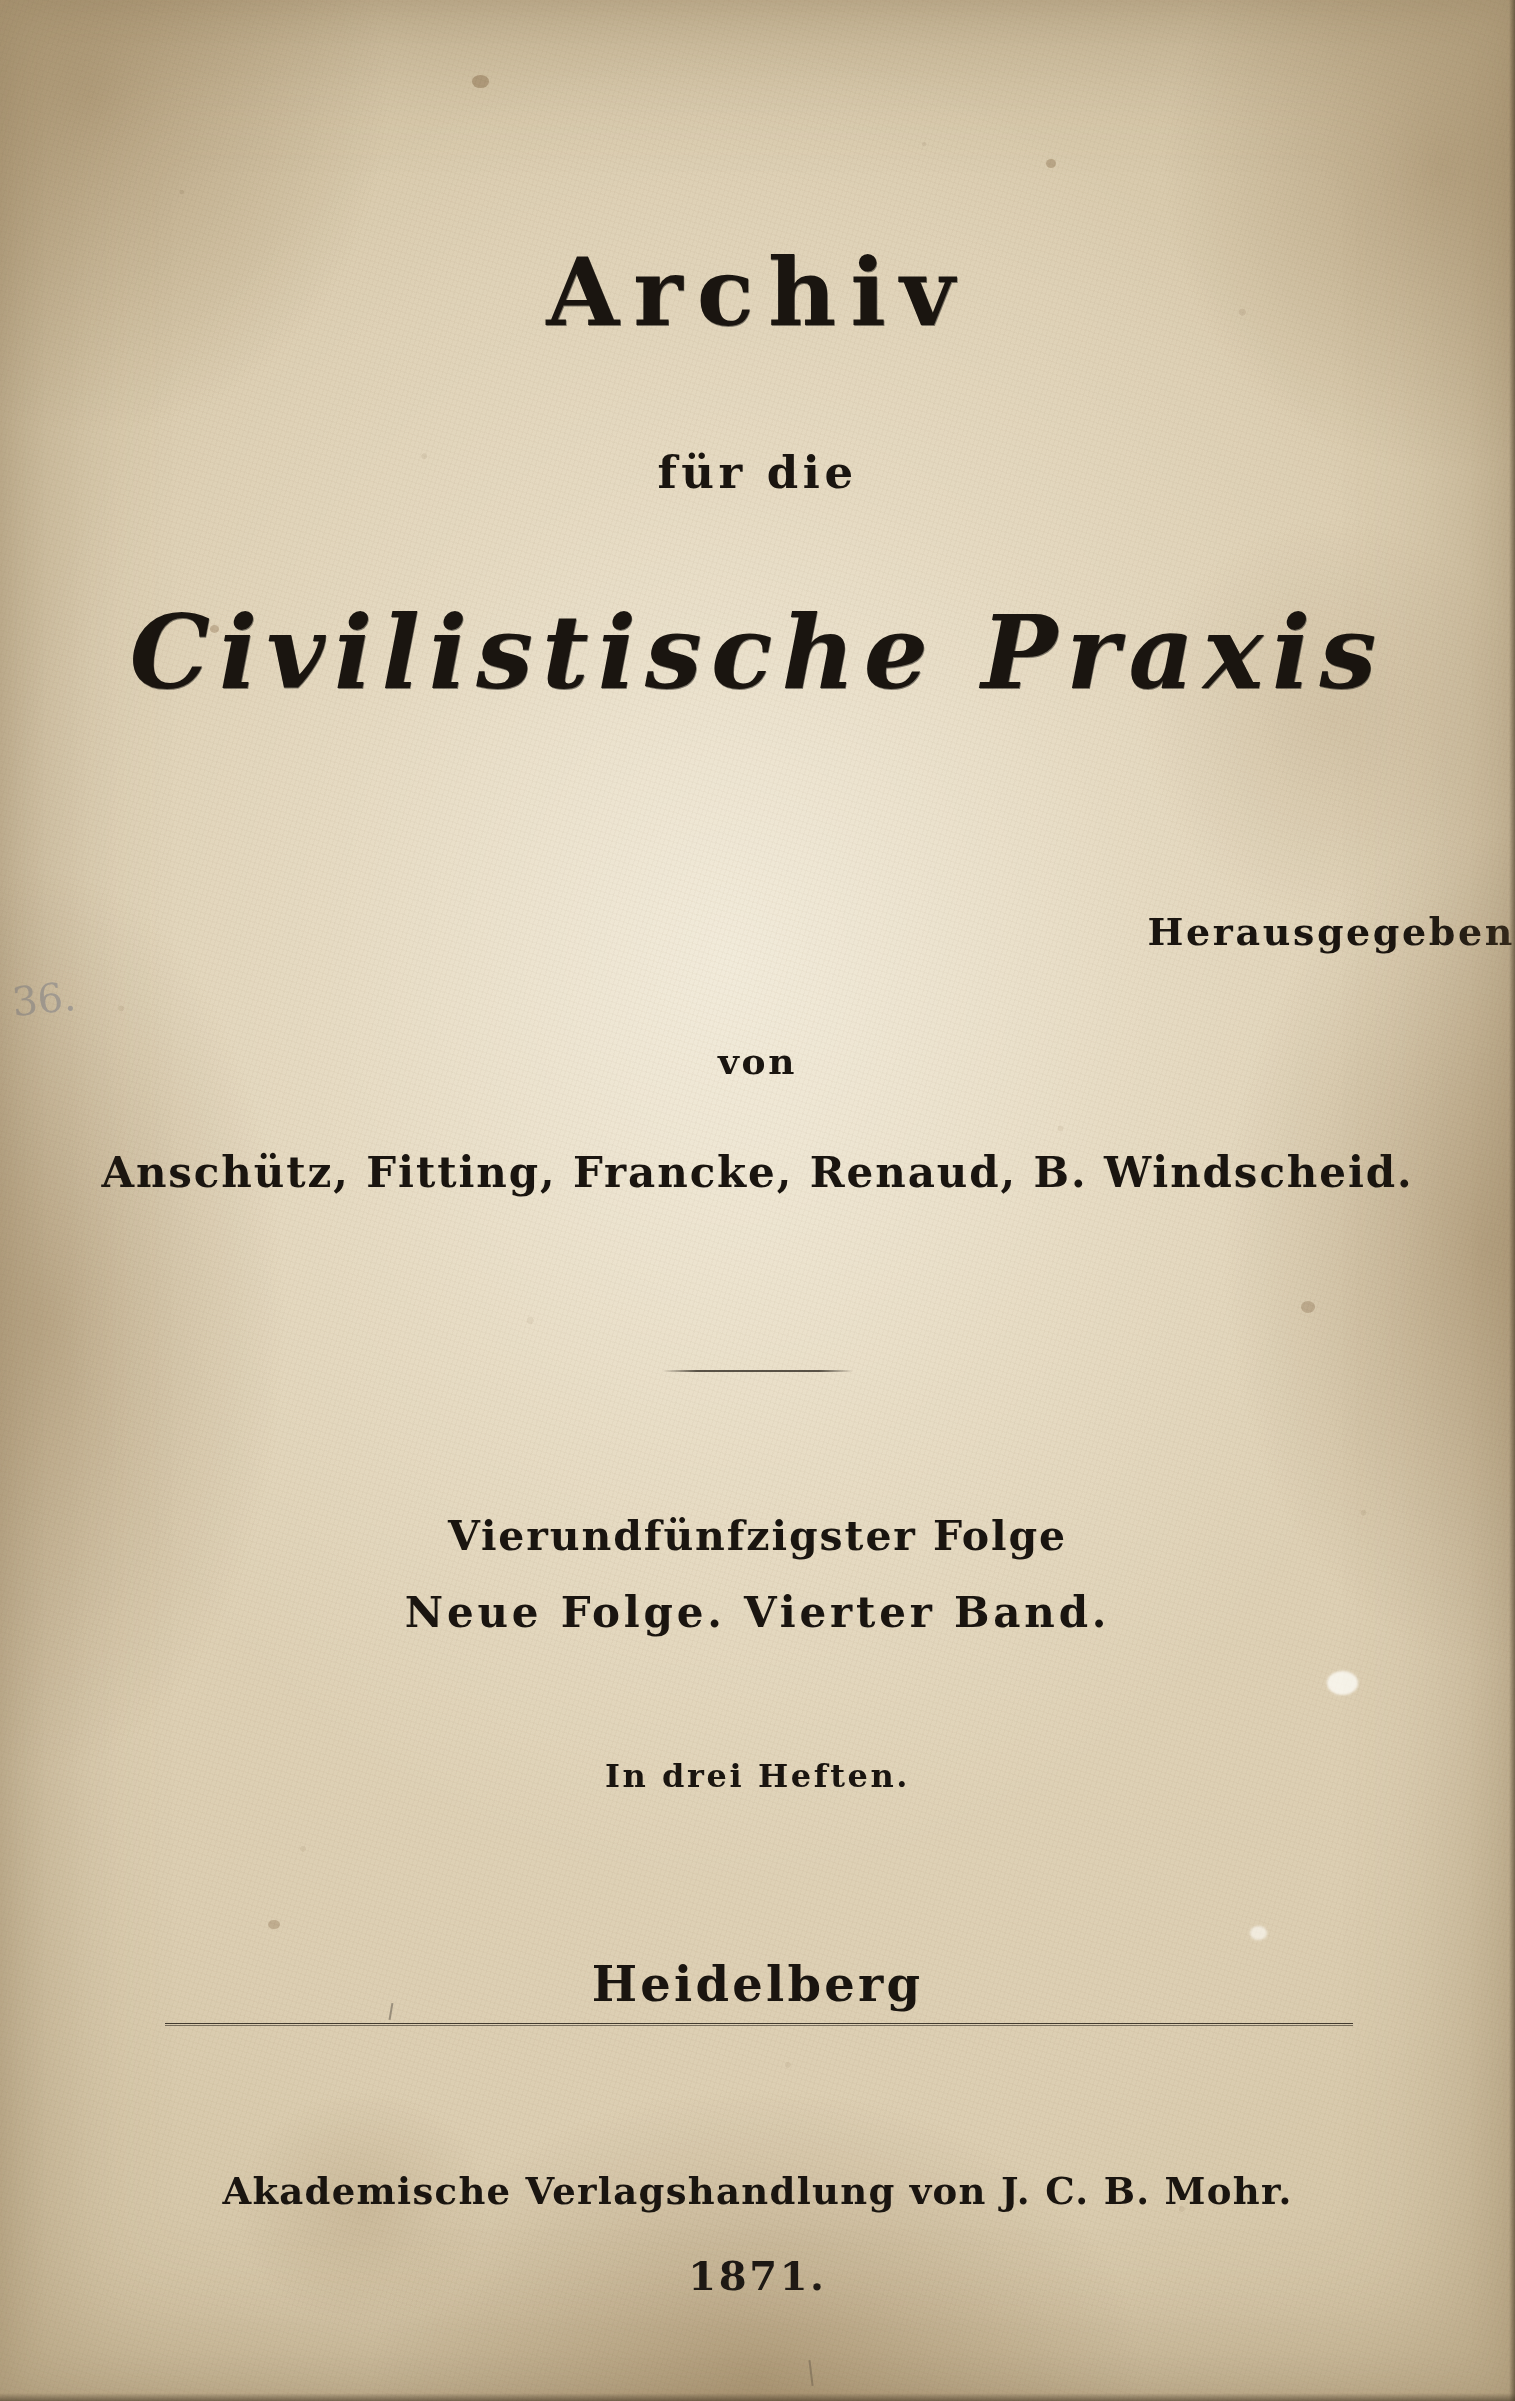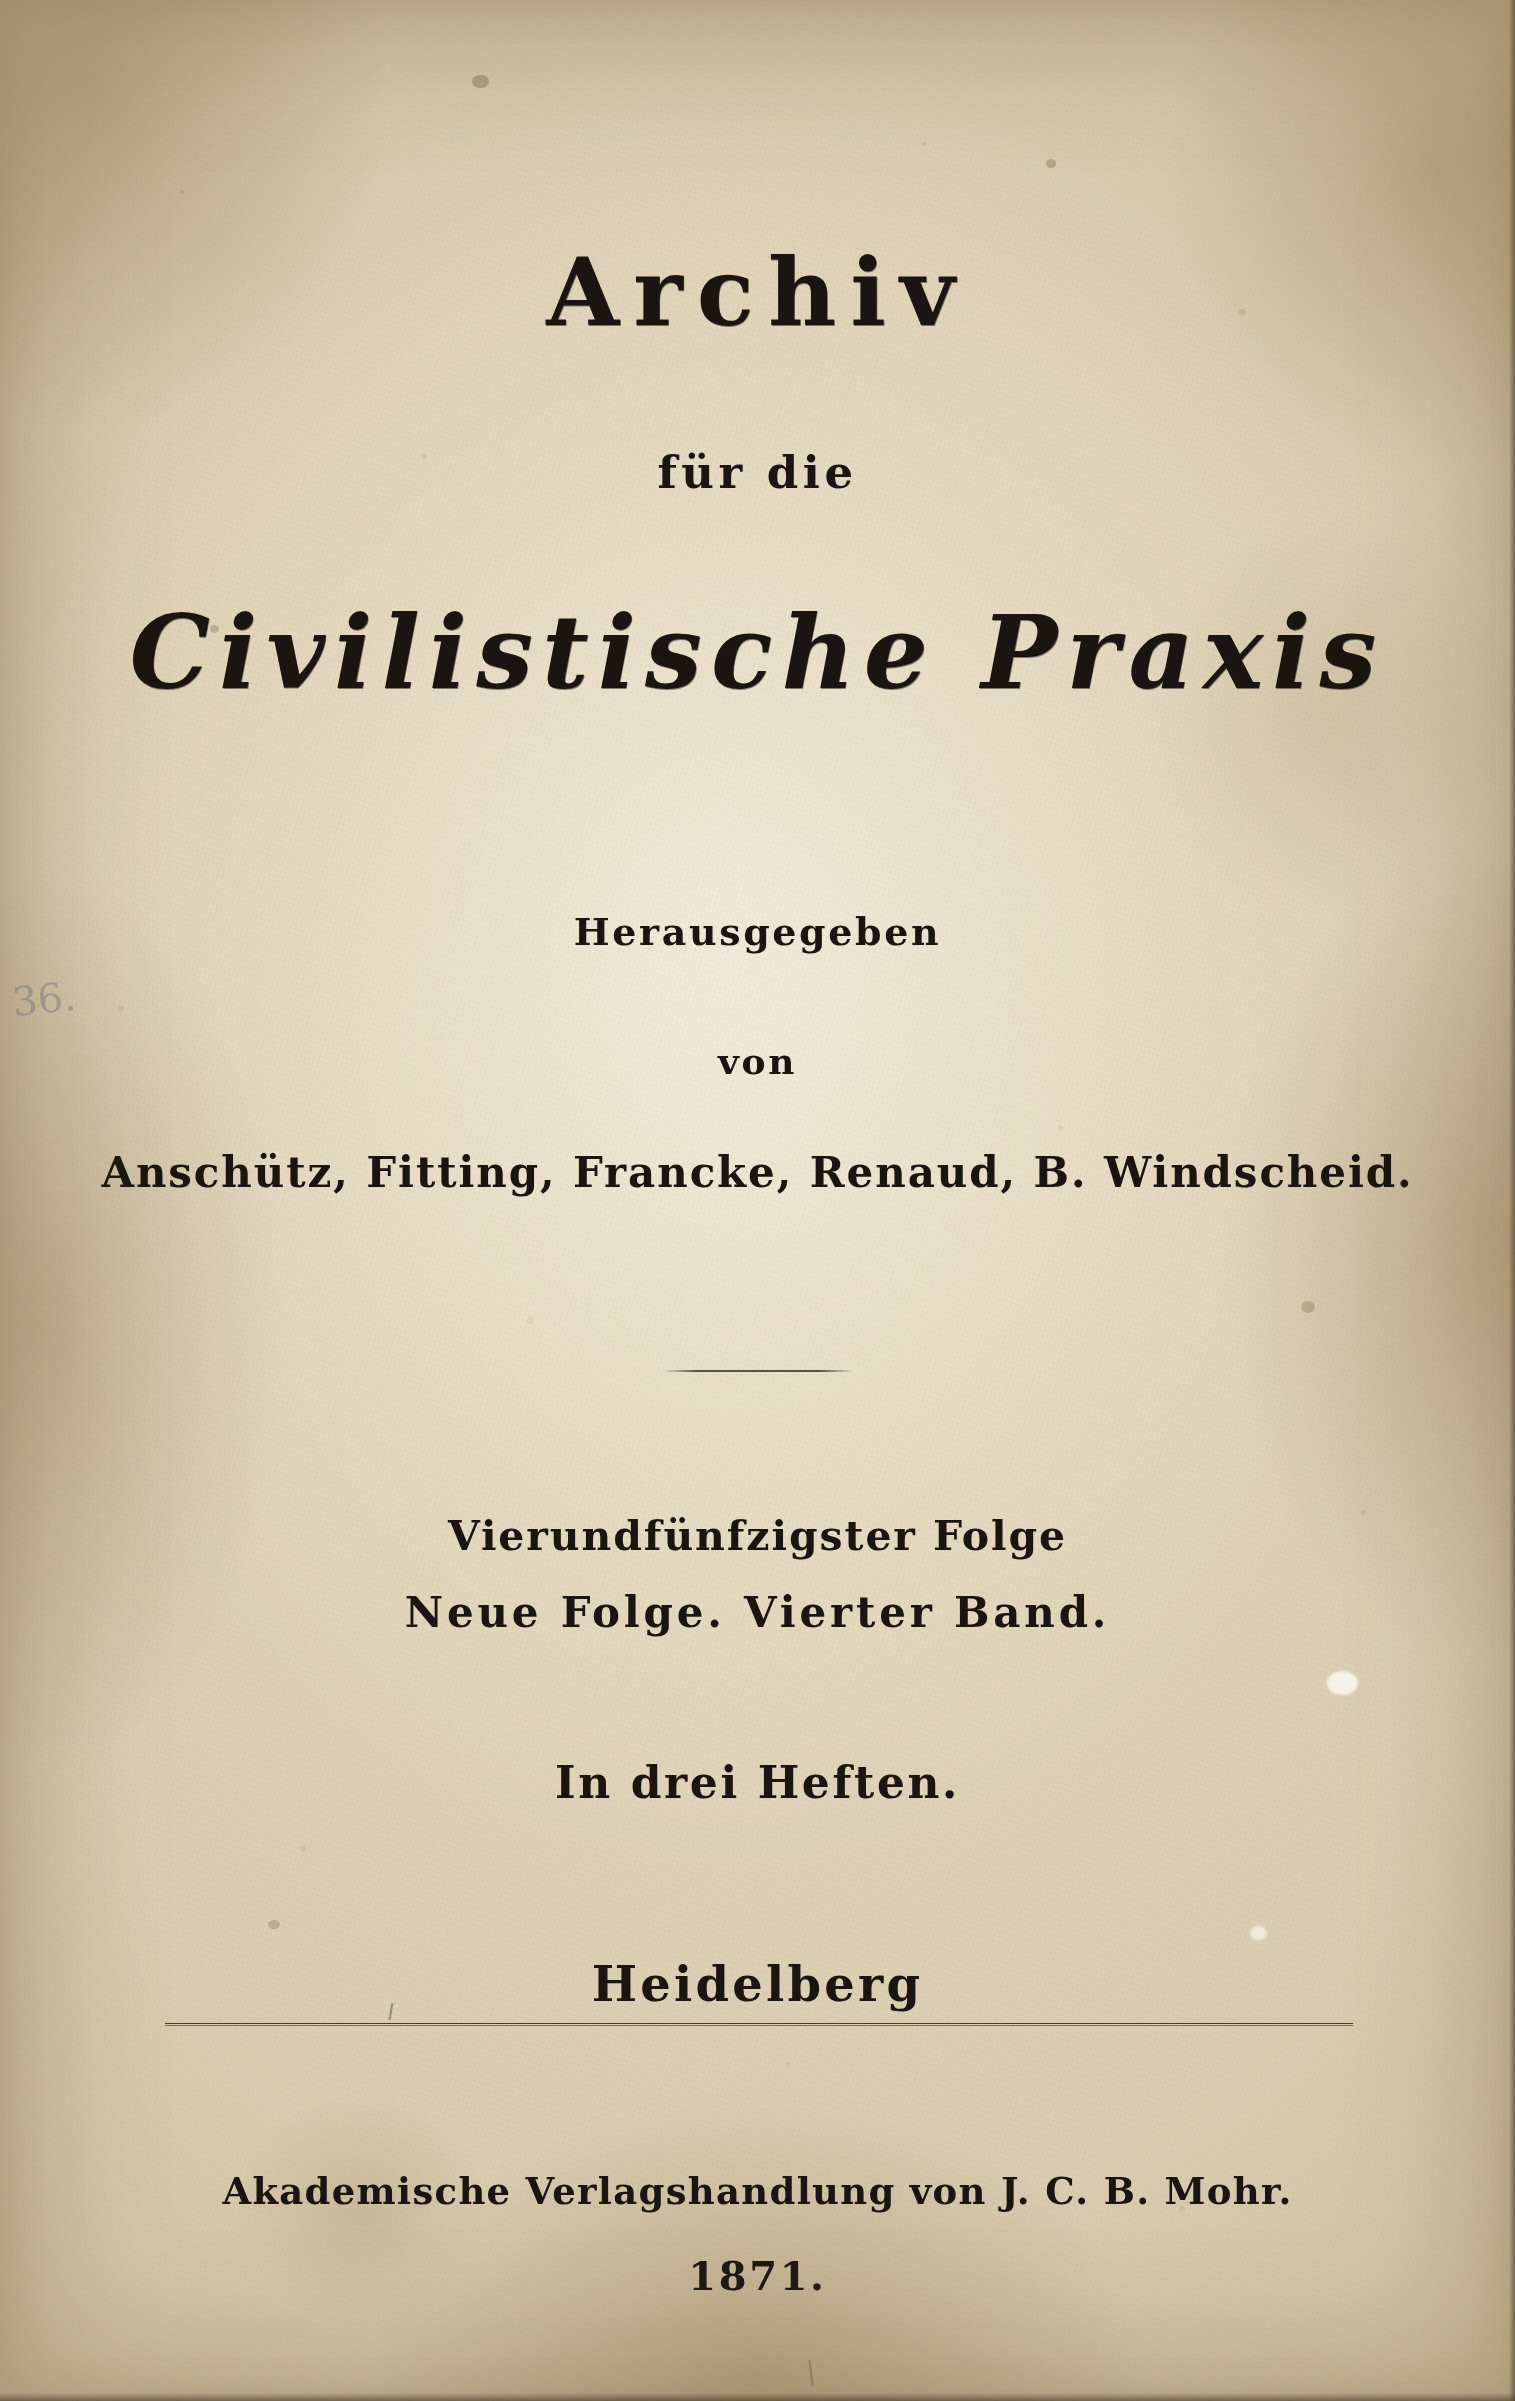--- a/index.html
+++ b/index.html
@@ -113,20 +113,21 @@
     top: 593px;
     font-size: 101px;
     letter-spacing: 9px;
     text-shadow: 0.6px 0.6px 0 rgba(0,0,0,0.45);
     font-style: italic;
   }
   .ed-label {
     top: 909px;
     font-size: 38px;
     letter-spacing: 2.6px;
+    text-align: right;
   }
   .ed-von {
     top: 1040px;
     font-size: 36px;
     letter-spacing: 2.6px;
   }
   .ed-names {
     top: 1148px;
     font-size: 42px;
     letter-spacing: 1.9px;
@@ -147,21 +148,21 @@
     font-size: 41px;
     letter-spacing: 1.9px;
   }
   .band-2 {
     top: 1588px;
     font-size: 42px;
     letter-spacing: 3.8px;
   }
   .hefte {
     top: 1757px;
-    font-size: 44px;
+    font-size: 32px;
     letter-spacing: 2.6px;
   }
 
   .rule-long {
     position: absolute;
     top: 2023px;
     left: 165px;
     width: 1188px;
     height: 3.2px;
     background:

